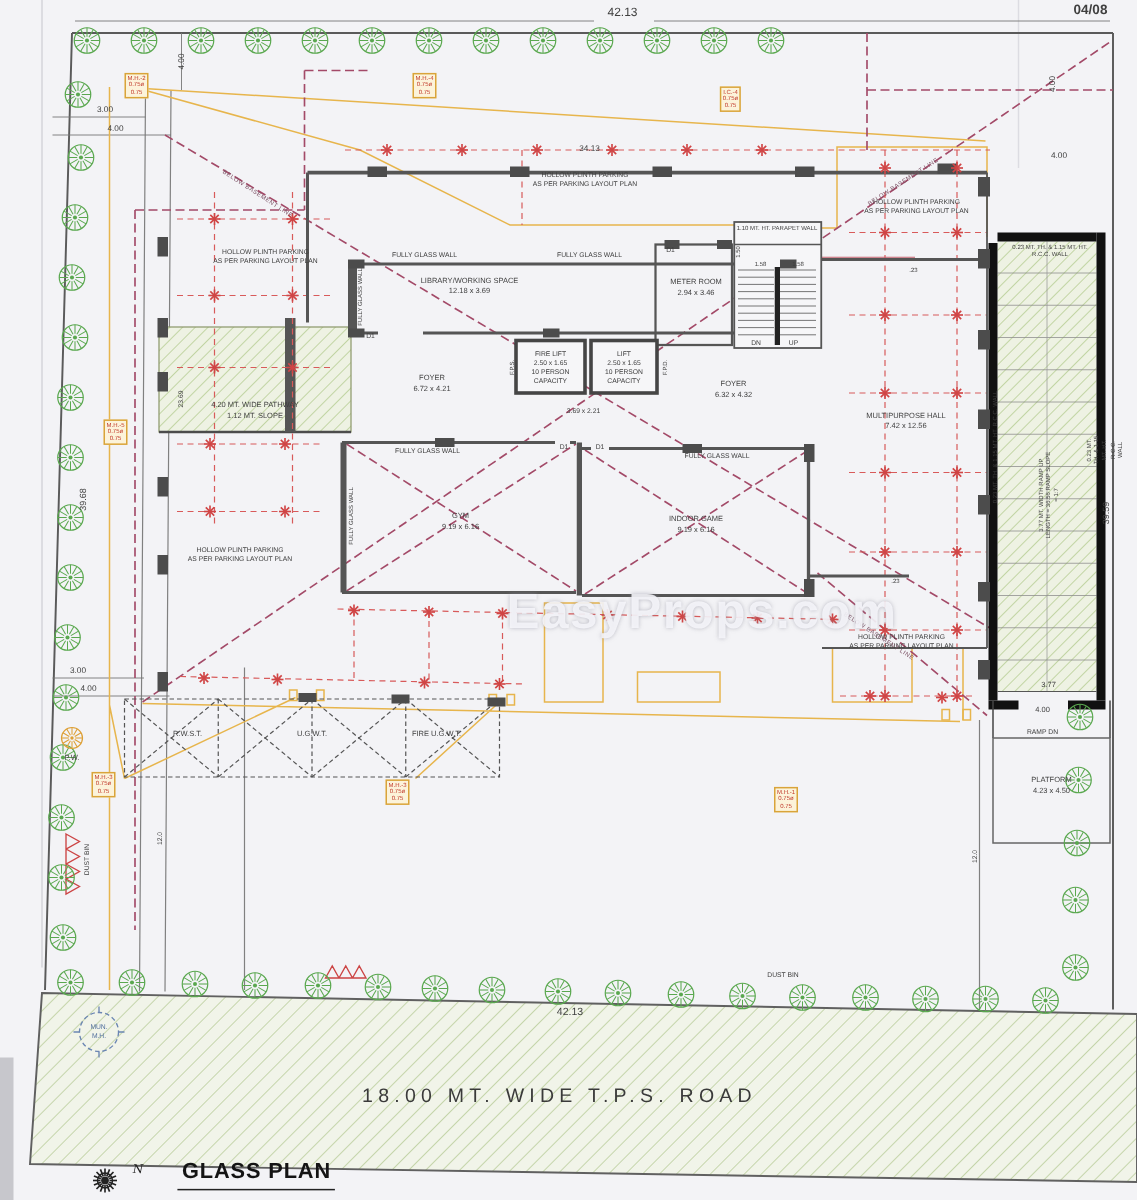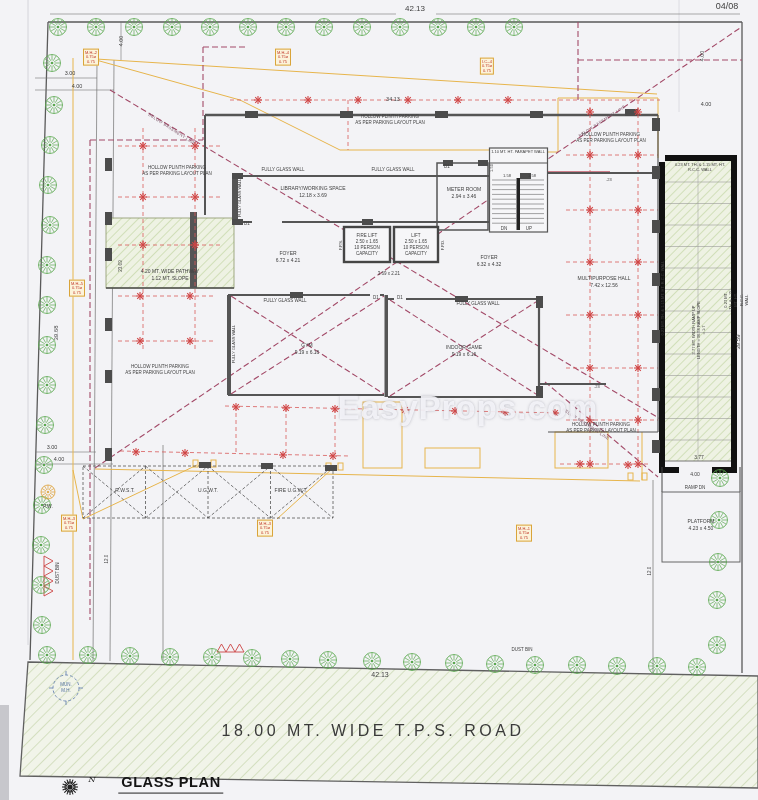--- a/index.html
+++ b/index.html
@@ -3,29 +3,29 @@
 <meta charset="utf-8">
 <style>
   html,body{margin:0;padding:0;background:#e9e9ee;}
   #sheet{position:relative;width:758px;height:800px;overflow:hidden;
          background:#f3f3f6;font-family:"Liberation Sans",sans-serif;}
   svg{position:absolute;left:0;top:0;}
   .lbl{position:absolute;transform:translate(-50%,-50%);font-size:5px;line-height:1.3;
        color:#3f3f3f;white-space:pre-line;text-align:center;
        font-family:"Liberation Sans",sans-serif;pointer-events:none;}
   .s4{font-size:4px}.s45{font-size:4.5px}.s55{font-size:5.5px}
-  .s6{font-size:6px}.s7{font-size:7px}.s8{font-size:8px}.s9{font-size:9px;font-weight:normal}
+  .s6{font-size:6px}.s7{font-size:7px}.s8{font-size:8px}.s9{font-size:9px;font-weight:bold}
   .v{transform:translate(-50%,-50%) rotate(-90deg)}
   .rot33{transform:translate(-50%,-50%) rotate(33deg)}
   .rotm33{transform:translate(-50%,-50%) rotate(-33deg)}
   .maroon{color:#7a4f63;letter-spacing:.4px}
   .blue{color:#53719f}
   .mh{background:#fcf3da;border:.5px solid #d9a43a;color:#c0392b;
       font-size:4px;line-height:1.15;padding:.5px 1px;}
-  .road-name{letter-spacing:3.5px;font-size:16px;color:#3a3a3a}
+  .road-name{letter-spacing:3.5px;font-size:13px;color:#3a3a3a}
   .wm{font-size:33px;font-weight:600;letter-spacing:1px;color:rgba(246,246,250,.88);
       text-shadow:0 0 3px rgba(140,140,155,.55);}
   .title{font-size:14.5px;font-weight:bold;letter-spacing:.6px;color:#141414;
          border-bottom:1.3px solid #222;padding:0 3px 1px 3px;}
   .serifN{font-family:"DejaVu Serif",serif;font-style:italic;font-size:8px;color:#222}
 </style>
 </head>
 <body>
 
 <div id="sheet">

